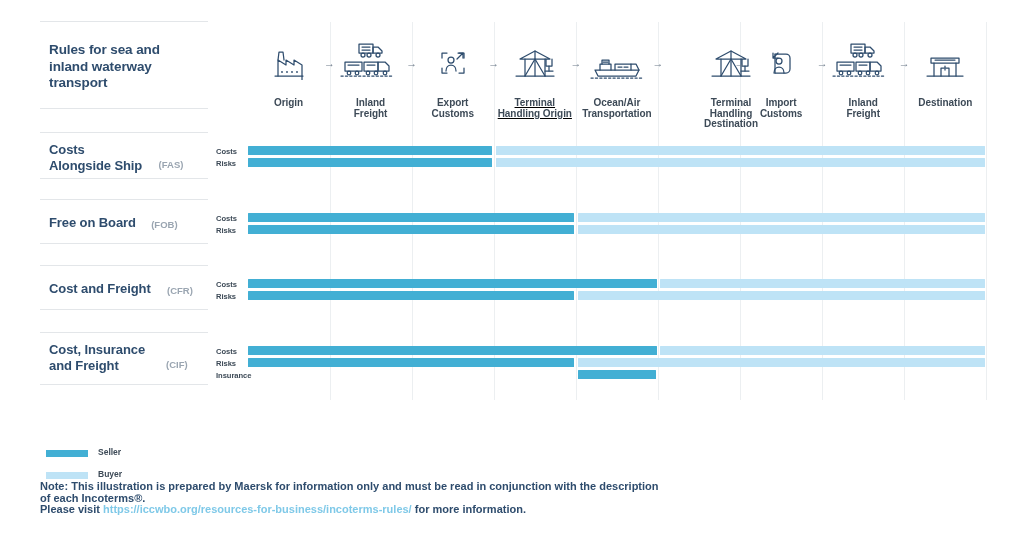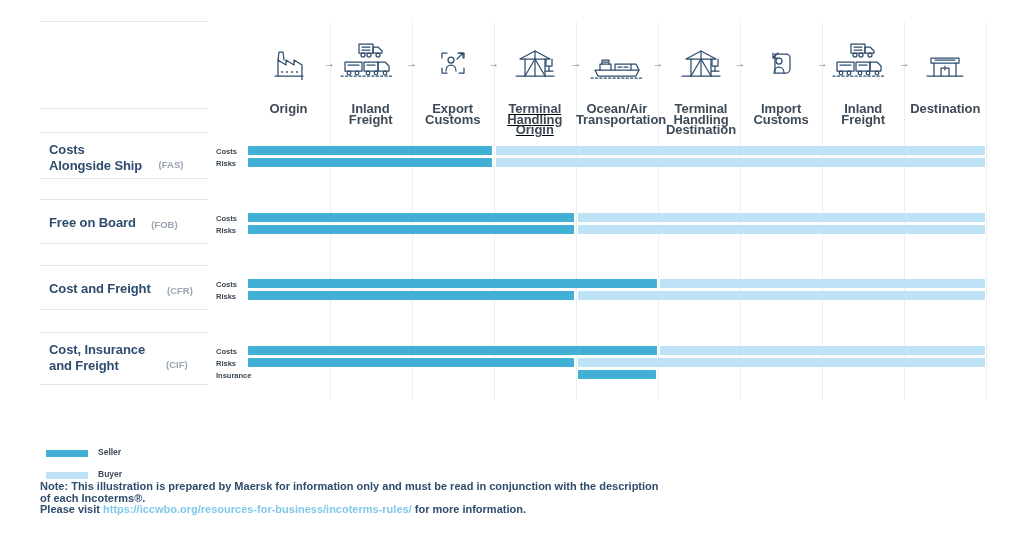--- a/index.html
+++ b/index.html
@@ -87,22 +87,22 @@
     width: 82px;
     text-align: center;
   }
   .step-icon {
     height: 40px;
     display: flex;
     align-items: flex-end;
     justify-content: center;
   }
   .step-label {
-    margin-top: 24px;
-    font-size: 13px;
+    margin-top: 18px;
+    font-size: 10px;
     line-height: 10.5px;
     font-weight: bold;
     color: #3d4a57;
     letter-spacing: -0.05px;
   }
   .arrow {
     position: absolute;
     top: 57px;
     font-size: 11px;
     color: #6d7b8a;
@@ -159,20 +159,27 @@
     color: #7fc9e8;
     text-decoration: none;
   }
   svg { display: block; }
 </style>
 </head>
 <body>
 
 <div class="page">
 
+  <div class="left-col">
+    <div class="rule-title">
+      <span>Rules for sea and</span><br>
+      <span>inland waterway</span><br>
+      <span>transport</span>
+    </div>
+  </div>
 
   <div class="chart" id="chart-root">
       <div class="col-divider" style="left: 329.6px; top: 22px; height: 378px;"></div>
       <div class="col-divider" style="left: 411.7px; top: 22px; height: 378px;"></div>
       <div class="col-divider" style="left: 493.8px; top: 22px; height: 378px;"></div>
       <div class="col-divider" style="left: 575.9px; top: 22px; height: 378px;"></div>
       <div class="col-divider" style="left: 658px; top: 22px; height: 378px;"></div>
       <div class="col-divider" style="left: 740.1px; top: 22px; height: 378px;"></div>
       <div class="col-divider" style="left: 822.2px; top: 22px; height: 378px;"></div>
       <div class="col-divider" style="left: 904.3px; top: 22px; height: 378px;"></div>
@@ -256,21 +263,21 @@
       <path stroke="#2e4c6d" fill="none" stroke-width="1.25" stroke-linecap="round" stroke-linejoin="round" d="M14 16h5"></path>
       <path stroke="#2e4c6d" fill="none" stroke-width="1.25" stroke-linecap="round" stroke-linejoin="round" d="M26 24v-6h16v6"></path>
       <path stroke="#2e4c6d" fill="none" stroke-width="1.25" stroke-linecap="round" stroke-linejoin="round" d="M42 18h5l3 6"></path>
       <path stroke="#2e4c6d" fill="none" stroke-width="1.25" stroke-linecap="round" stroke-linejoin="round" d="M29 21h4M35 21h4"></path>
       <path stroke="#2e4c6d" fill="none" stroke-width="1.25" stroke-linecap="round" stroke-linejoin="round" d="M2 32h52" stroke-dasharray="2.2 2.2"></path>
     </svg>
         </div>
         <div class="step-label"><span>Ocean/Air</span><br><span>Transportation</span></div>
       </div>
       <div class="arrow" style="left: 651px;">→</div>
-      <div class="step" style="left: 660px;">
+      <div class="step" style="left: 690px;">
         <div class="step-icon">
           <svg width="46" height="34" viewBox="0 0 46 34">
       <path stroke="#2e4c6d" fill="none" stroke-width="1.25" stroke-linecap="round" stroke-linejoin="round" d="M4 30h38"></path>
       <path stroke="#2e4c6d" fill="none" stroke-width="1.25" stroke-linecap="round" stroke-linejoin="round" d="M23 5L8 13h30z"></path>
       <path stroke="#2e4c6d" fill="none" stroke-width="1.25" stroke-linecap="round" stroke-linejoin="round" d="M23 5v25"></path>
       <path stroke="#2e4c6d" fill="none" stroke-width="1.25" stroke-linecap="round" stroke-linejoin="round" d="M13 13v17M33 13v17"></path>
       <path stroke="#2e4c6d" fill="none" stroke-width="1.25" stroke-linecap="round" stroke-linejoin="round" d="M13 30l10-17 10 17"></path>
       <path stroke="#2e4c6d" fill="none" stroke-width="1.25" stroke-linecap="round" stroke-linejoin="round" d="M34 13v7h6v-7"></path>
       <path stroke="#2e4c6d" fill="none" stroke-width="1.25" stroke-linecap="round" stroke-linejoin="round" d="M37 20v5"></path>
       <path stroke="#2e4c6d" fill="none" stroke-width="1.25" stroke-linecap="round" stroke-linejoin="round" d="M33 25h8"></path>

